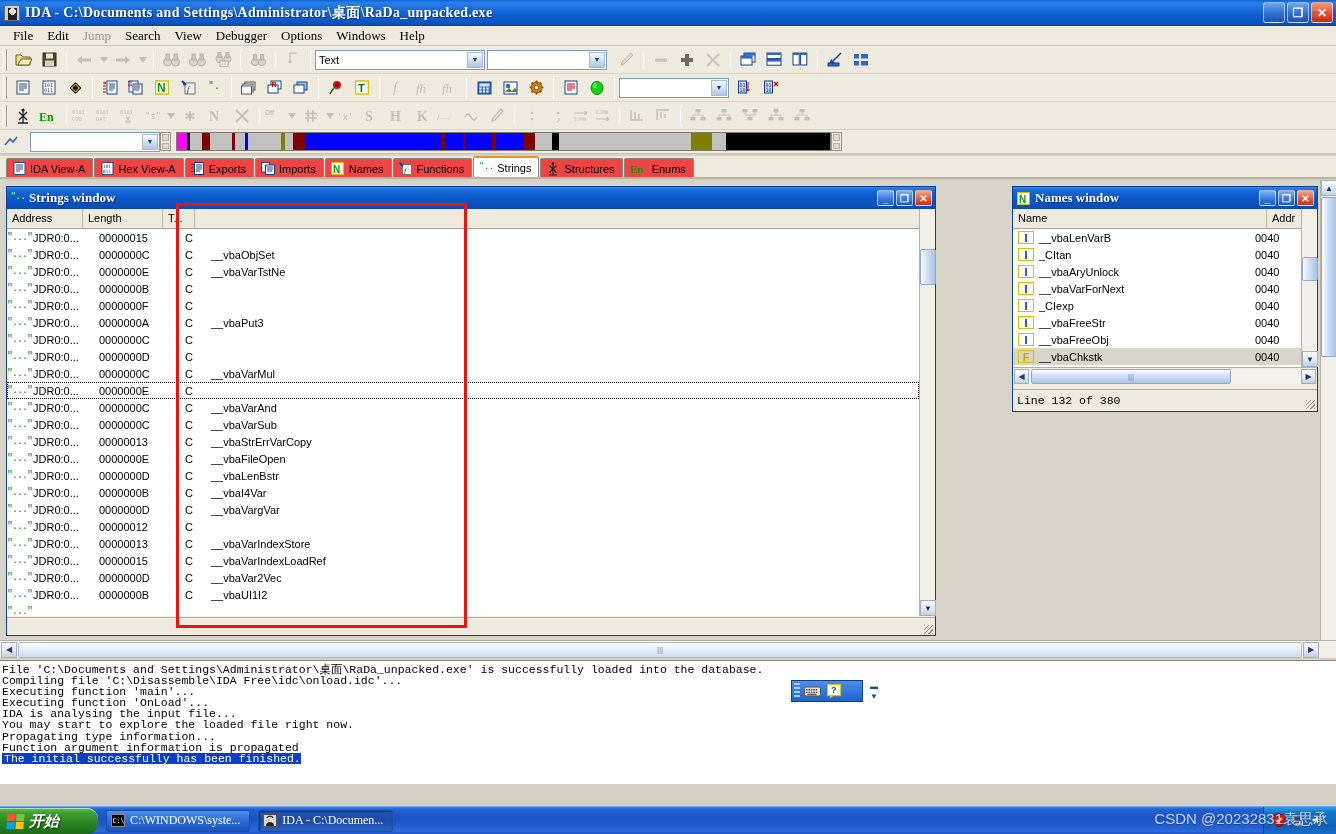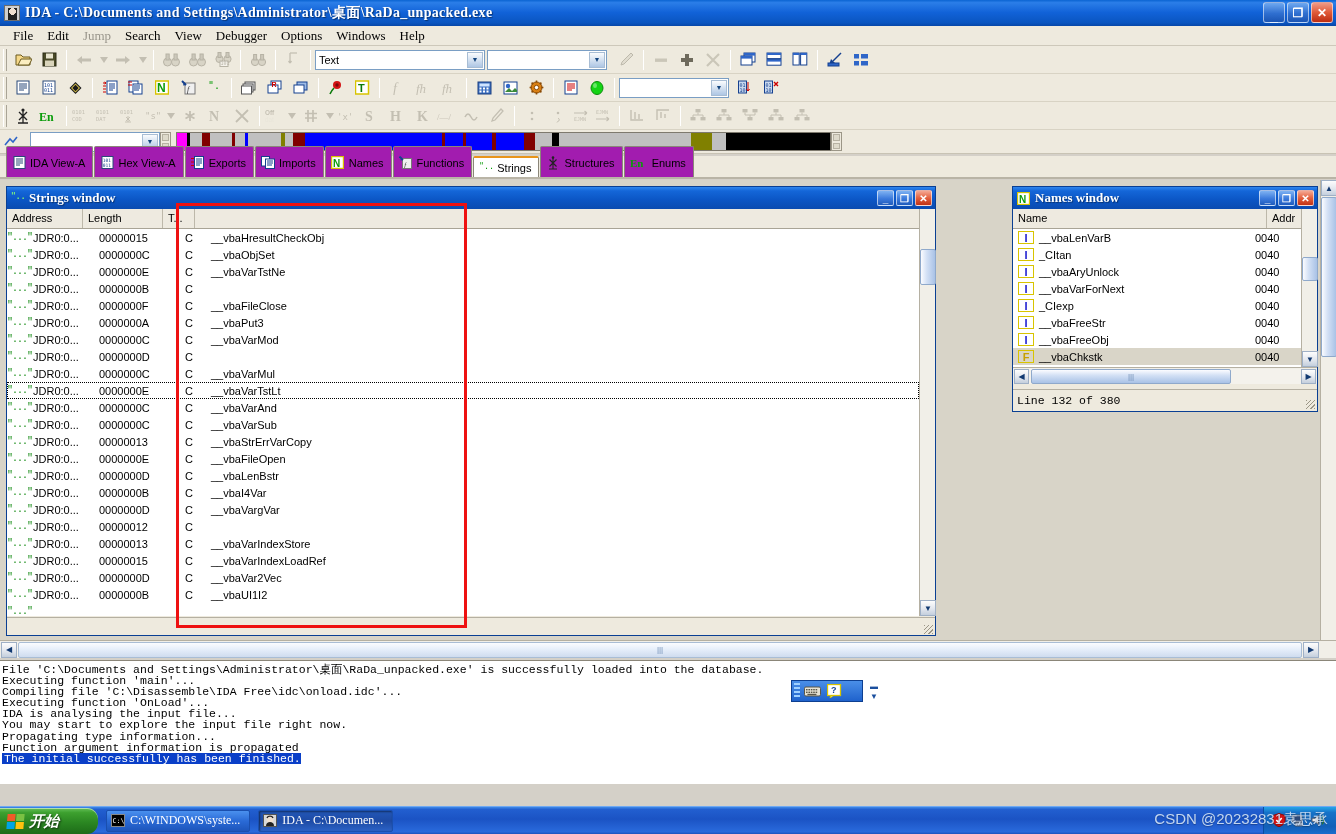--- a/index.html
+++ b/index.html
@@ -91,22 +91,22 @@
   .navend { width:11px; height:19px; background:#eeeade; border:1px solid #9b9687;
     display:flex; flex-direction:column; justify-content:space-between; }
   .navend i { display:block; height:7px; margin:1px; background:#dedacb; border:1px solid #b7b2a3; }
   .navarrow { width:22px; height:20px; display:flex; align-items:center; justify-content:center;
     color:#4a6fa5; }
 
   
   .tabbar { position:absolute; left:0; top:156px; width:1336px; height:22px; background:#eeeade;
      display:flex; align-items:flex-end; padding-left:6px; }
   .tab {
-    display:flex; align-items:center; gap:4px; height:32px; padding:0 7px 0 5px;
-    border:1px solid #8b8679; border-bottom:none; background:#a21caf;
+    display:flex; align-items:center; gap:4px; height:20px; padding:0 7px 0 5px;
+    border:1px solid #8b8679; border-bottom:none; background:#ef4444;
     font-family:"Liberation Sans",sans-serif; font-size:11px; color:#000;
     margin-right:1px; border-radius:2px 2px 0 0; cursor:default; white-space:nowrap;
   }
   .tab.active { background:#fff; border-color:#f0a020 #8b8679 #fff #8b8679; height:22px;
     border-top:2px solid #e8951b; }
   .tabline { position:absolute; left:0; top:177px; width:1336px; height:2px; background:#b9b4a6; }
   .ticon { width:14px; height:14px; display:flex; align-items:center; justify-content:center; font-size:9px; }
 
   
   .workspace { position:absolute; left:0; top:180px; width:1336px; height:478px; background:#d8d4c8; }
@@ -926,21 +926,20 @@
           <div class="sbbtn">▲</div>
         </div>
       </div>
 
       <div class="lrows" id="strings-rows" style="height:387px; margin-right:16px;">
           <div class="lrow">
             <span class="qicon">"..."</span>
             <span class="c" style="width:66px">JDR0:0...</span>
             <span class="c" style="width:86px">00000015</span>
             <span class="c" style="width:26px">C</span>
-            <span class="c" style="width:560px">__vbaHresultCheckObj</span>
           </div>
           <div class="lrow">
             <span class="qicon">"..."</span>
             <span class="c" style="width:66px">JDR0:0...</span>
             <span class="c" style="width:86px">0000000C</span>
             <span class="c" style="width:26px">C</span>
             <span class="c" style="width:560px">__vbaObjSet</span>
           </div>
           <div class="lrow">
             <span class="qicon">"..."</span>
@@ -953,55 +952,52 @@
             <span class="qicon">"..."</span>
             <span class="c" style="width:66px">JDR0:0...</span>
             <span class="c" style="width:86px">0000000B</span>
             <span class="c" style="width:26px">C</span>
           </div>
           <div class="lrow">
             <span class="qicon">"..."</span>
             <span class="c" style="width:66px">JDR0:0...</span>
             <span class="c" style="width:86px">0000000F</span>
             <span class="c" style="width:26px">C</span>
-            <span class="c" style="width:560px">__vbaFileClose</span>
           </div>
           <div class="lrow">
             <span class="qicon">"..."</span>
             <span class="c" style="width:66px">JDR0:0...</span>
             <span class="c" style="width:86px">0000000A</span>
             <span class="c" style="width:26px">C</span>
             <span class="c" style="width:560px">__vbaPut3</span>
           </div>
           <div class="lrow">
             <span class="qicon">"..."</span>
             <span class="c" style="width:66px">JDR0:0...</span>
             <span class="c" style="width:86px">0000000C</span>
             <span class="c" style="width:26px">C</span>
-            <span class="c" style="width:560px">__vbaVarMod</span>
           </div>
           <div class="lrow">
             <span class="qicon">"..."</span>
             <span class="c" style="width:66px">JDR0:0...</span>
             <span class="c" style="width:86px">0000000D</span>
             <span class="c" style="width:26px">C</span>
           </div>
           <div class="lrow">
             <span class="qicon">"..."</span>
             <span class="c" style="width:66px">JDR0:0...</span>
             <span class="c" style="width:86px">0000000C</span>
             <span class="c" style="width:26px">C</span>
             <span class="c" style="width:560px">__vbaVarMul</span>
           </div>
           <div class="lrow sel">
             <span class="qicon">"..."</span>
             <span class="c" style="width:66px">JDR0:0...</span>
             <span class="c" style="width:86px">0000000E</span>
             <span class="c" style="width:26px">C</span>
-            <span class="c" style="width:560px">__vbaVarTstLt</span>
           </div>
           <div class="lrow">
             <span class="qicon">"..."</span>
             <span class="c" style="width:66px">JDR0:0...</span>
             <span class="c" style="width:86px">0000000C</span>
             <span class="c" style="width:26px">C</span>
             <span class="c" style="width:560px">__vbaVarAnd</span>
           </div>
           <div class="lrow">
             <span class="qicon">"..."</span>
@@ -1198,25 +1194,25 @@
                     border:1px solid #a9bdd5; border-radius:2px; display:flex;
                     align-items:center; justify-content:center; color:#6f8cb5; font-size:8px;">|||</div>
       </div>
       <div class="sbbtn" style="width:16px;height:16px;margin-right:17px">▶</div>
     </div>
   </div>
 
   <div class="outwin">
     <div id="outlines" style="padding-top:3px;">
         <div class="outline">File 'C:\Documents and Settings\Administrator\桌面\RaDa_unpacked.exe' is successfully loaded into the database.</div>
+        <div class="outline">Compiling file 'C:\Disassemble\IDA Free\idc\onload.idc'...</div>
         <div class="outline">Executing function 'main'...</div>
-        <div class="outline">Compiling file 'C:\Disassemble\IDA Free\idc\onload.idc'...</div>
         <div class="outline">Executing function 'OnLoad'...</div>
         <div class="outline">IDA is analysing the input file...</div>
-        <div class="outline">You may start to explore the input file right now.</div>
+        <div class="outline">You may start to explore the loaded file right now.</div>
         <div class="outline">Propagating type information...</div>
         <div class="outline">Function argument information is propagated</div>
         <div class="outline"><span class="outline hl">The initial successfully has been finished.</span></div>
       </div>
   </div>
   <div class="floatbar">
     <div class="fbgrip"></div>
     <div class="fbbtn">
       <svg width="17" height="13" viewBox="0 0 17 13">
           <rect x="0.5" y="2" width="16" height="9" rx="1.4" fill="#e6e2d4" stroke="#5a5648"></rect>

